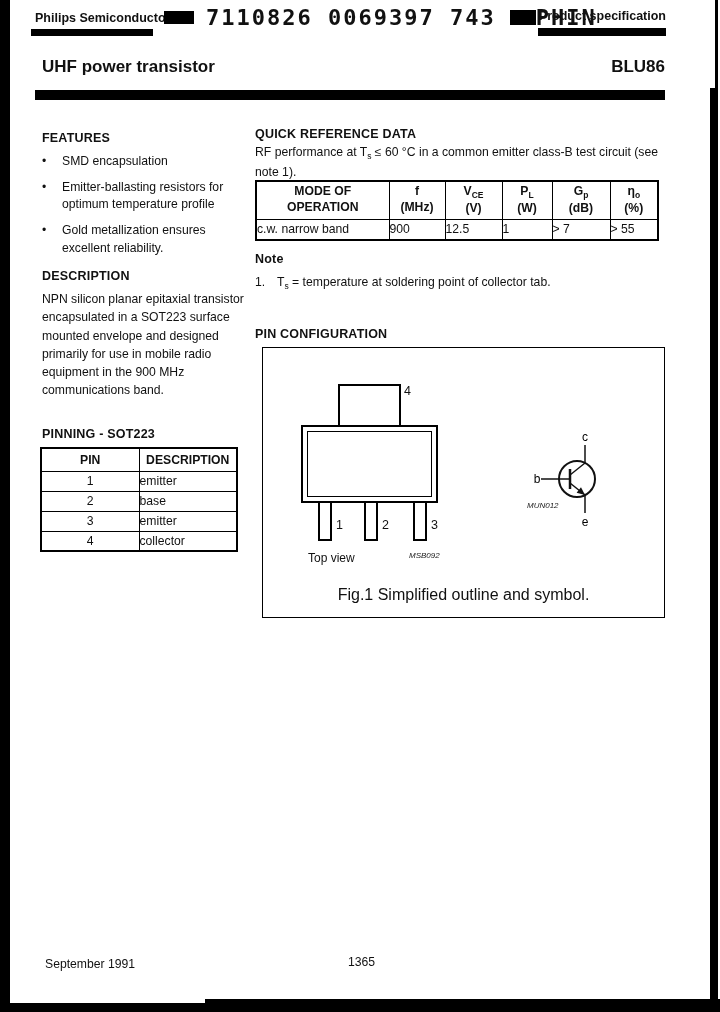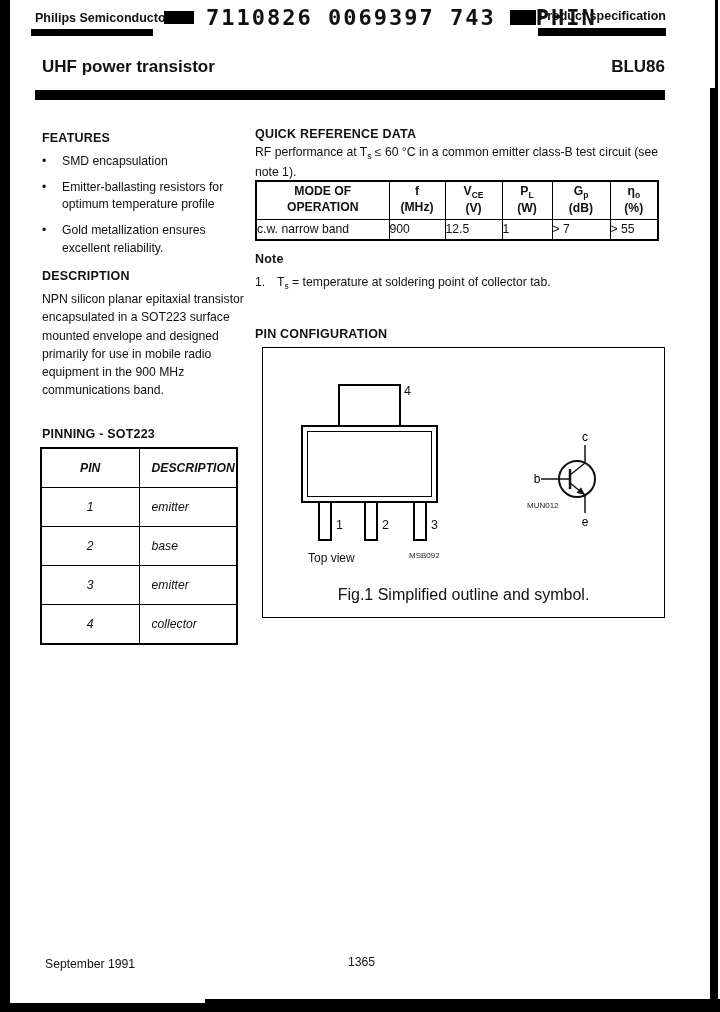--- a/index.html
+++ b/index.html
@@ -43,21 +43,21 @@
   
   .features-h { left:42px; top:131px; }
   .features-list { left:42px; top:153px; width:200px; }
   .feat-item { display:flex; margin-bottom:8px; font-size:12.2px; line-height:1.45; }
   .feat-bullet { width:20px; flex:0 0 20px; }
   .desc-h { left:42px; top:269px; }
   .desc-body { left:42px; top:290px; width:202px; }
   .pinning-h { left:42px; top:427px; }
   .pin-table-wrap { left:40px; top:447px; }
   table.pin-table { border-collapse:collapse; table-layout:fixed; width:198px; font-size:12.2px; }
-  table.pin-table th, table.pin-table td { border:1px solid #000; padding:12px;font-style:italic; }
+  table.pin-table th, table.pin-table td { border:1px solid #000; padding:0; }
   table.pin-table { border:2px solid #000; }
   table.pin-table th { height:23px; font-size:12.2px; text-align:center; }
   table.pin-table td { height:20px; }
   td.pin-num { text-align:center; width:52px; }
   td.pin-desc { padding-left:9px;margin-left:16px; }
 
   
   .qrd-h { left:255px; top:127px; }
   .qrd-intro { left:255px; top:143px; width:414px; }
   sub { font-size:8.5px; }
@@ -80,21 +80,21 @@
   .lead { width:14px; height:41px; border:2px solid #000; background:#fff; z-index:1; }
   .lead1 { left:55px;  top:152px; }
   .lead2 { left:101px; top:152px; }
   .lead3 { left:150px; top:152px; }
   .pin-lab { font-size:12.5px; z-index:4; }
   .lab4 { left:141px; top:36px; }
   .lab1 { left:73px;  top:170px; }
   .lab2 { left:119px; top:170px; }
   .lab3 { left:168px; top:170px; }
   .topview { left:45px; top:203px; font-size:12px; }
-  .figcode { font-size:8px; color:#222; }
+  .figcode { font-style:italic; font-size:8px; color:#222; }
   .code-outline { left:146px; top:203px; }
   .code-symbol  { left:264px; top:153px; }
   .sym-svg { left:266px; top:81px; }
   .fig-caption { left:0; top:238px; width:100%; text-align:center; font-size:16px; }
 
   
   .foot-date { left:45px; top:957px; font-size:12.2px; }
   .foot-page { left:348px; top:955px; font-size:12.2px; }
 </style>
 </head>

